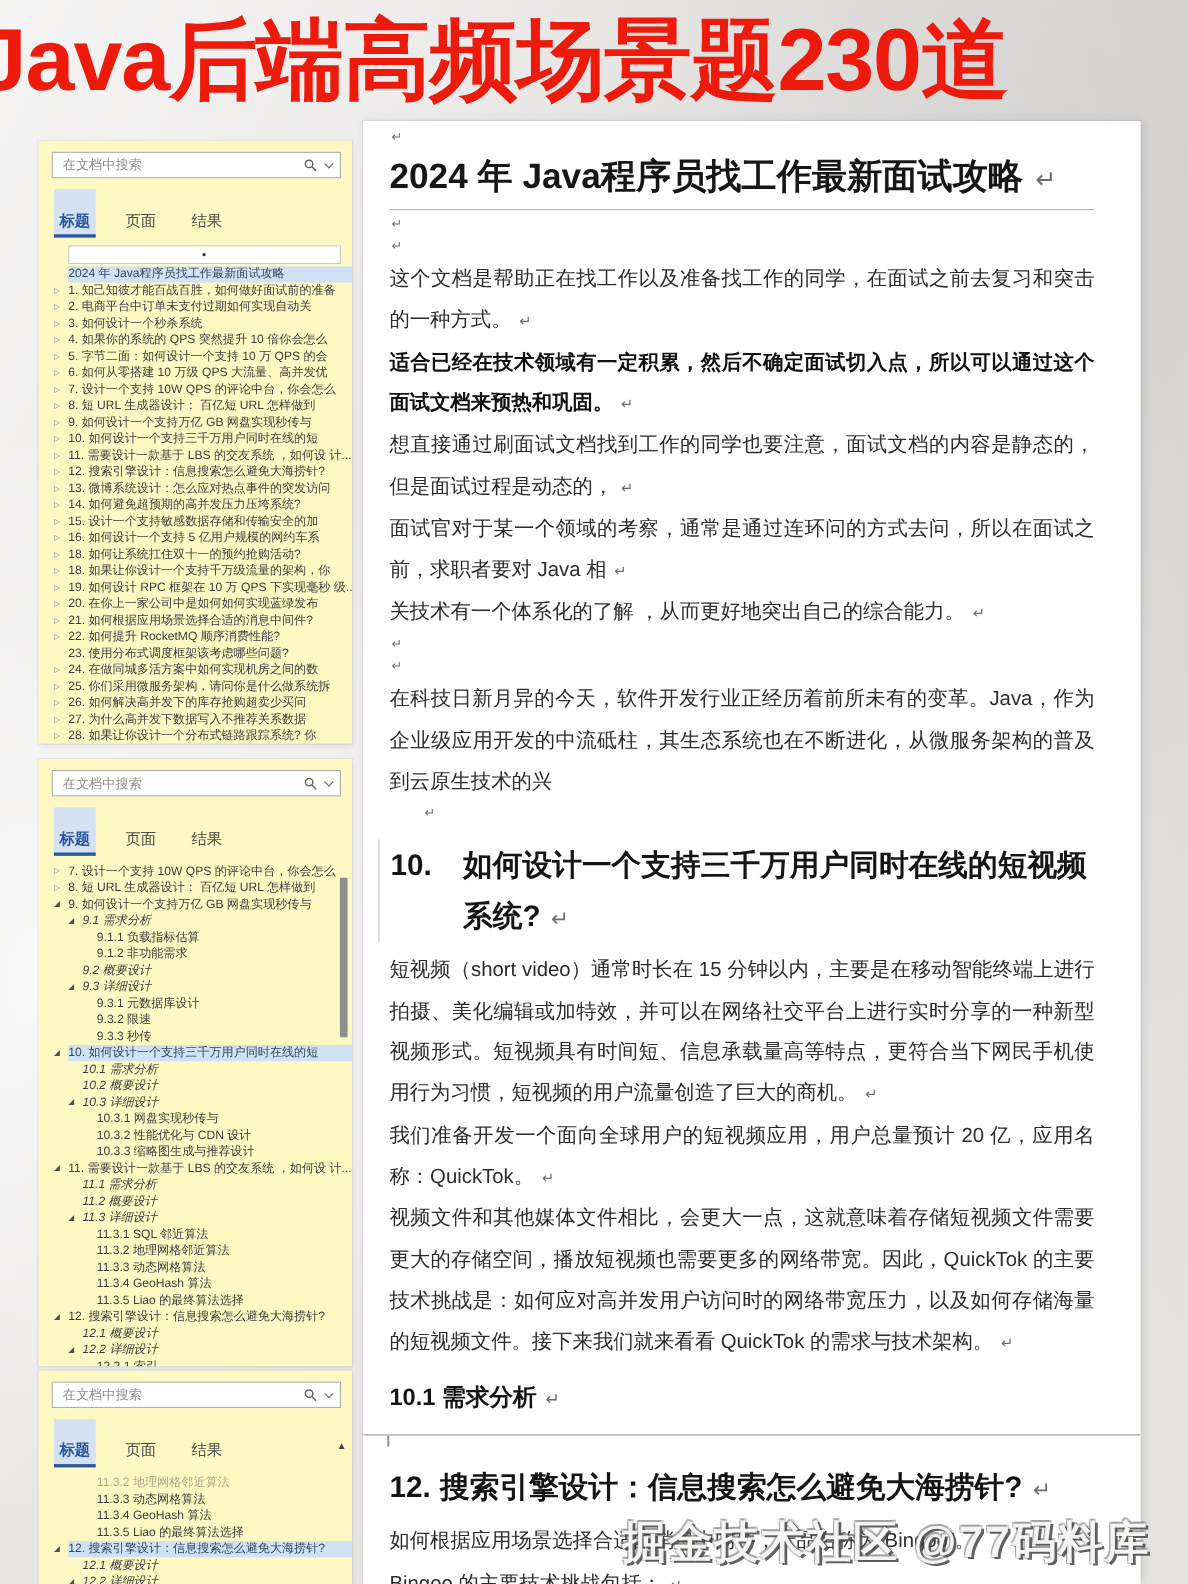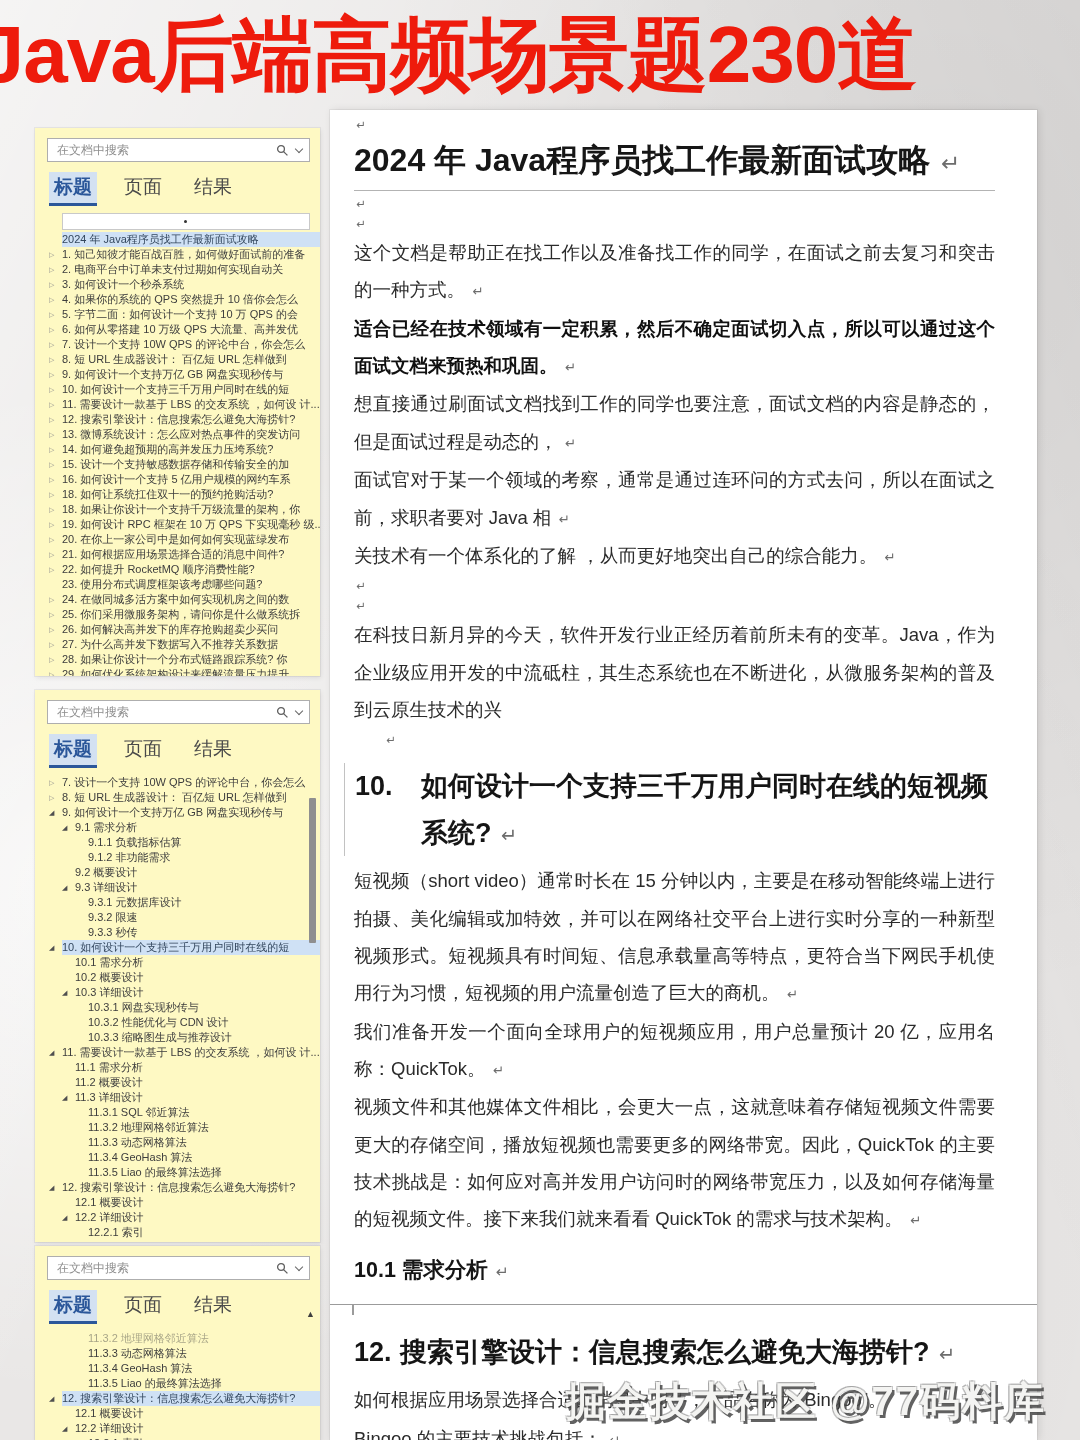--- a/index.html
+++ b/index.html
@@ -35,21 +35,21 @@
     border:1px solid #aeaeae;display:flex;align-items:center;padding:0 7px;
   }
   .searchbox input{
     flex:1;border:none;outline:none;background:transparent;
     font-size:12px;color:#444;font-family:inherit;min-width:0;
   }
   .searchbox input::placeholder{color:#8e8e8e;}
   .sb-ico{display:flex;align-items:center;gap:7px;}
   .chevdown{width:5px;height:5px;border-right:1.5px solid #666;border-bottom:1.5px solid #666;transform:rotate(45deg);margin-top:-3px;}
   .tabs{display:flex;gap:22px;padding:4px 0 5px 14px;align-items:flex-start;}
-  .tab{font-size:19px;color:#4a4a4a;padding:2px 5px 3px;cursor:default;}
+  .tab{font-size:14px;color:#4a4a4a;padding:20px 5px 3px;cursor:default;}
   .tab.active{
     color:#2b579a;font-weight:bold;background:#d3e1f2;
     border-bottom:3px solid #2b579a;
   }
   .list{position:relative;padding-top:2px;}
   .topbox{
     height:15px;margin:0 10px 2px 27px;background:#fff;
     border:1px solid #c9c9c9;position:relative;
   }
   .topbox .dot{
@@ -60,21 +60,21 @@
     height:15px;line-height:15px;font-size:11px;color:#3d3d3d;
     white-space:nowrap;overflow:hidden;display:flex;align-items:center;
     position:relative;
   }
   .row .chev{
     flex:0 0 auto;font-size:7px;color:#8a8a8a;width:13px;text-align:left;
   }
   .row .chev.exp{color:#4f4f4f;}
   .row .txt{flex:1 1 auto;overflow:hidden;white-space:nowrap;padding-right:2px;}
   .row.lv0{padding-left:14px;}
-  .row.lv1{padding-left:27px;}
+  .row.lv1{padding-left:27px;font-style:italic;}
   .row.lv2{padding-left:40px;}
   .row.sel .txt{background:#cfe1f5;color:#33475e;}
   .row.dim{opacity:.45;}
   .vthumb{
     position:absolute;right:4px;width:7px;height:145px;background:#8f8f8f;
     border-radius:1px;top:108px;
   }
   .sarrow{
     position:absolute;right:5px;top:64px;font-size:9px;color:#3f3f3f;line-height:9px;
   }

